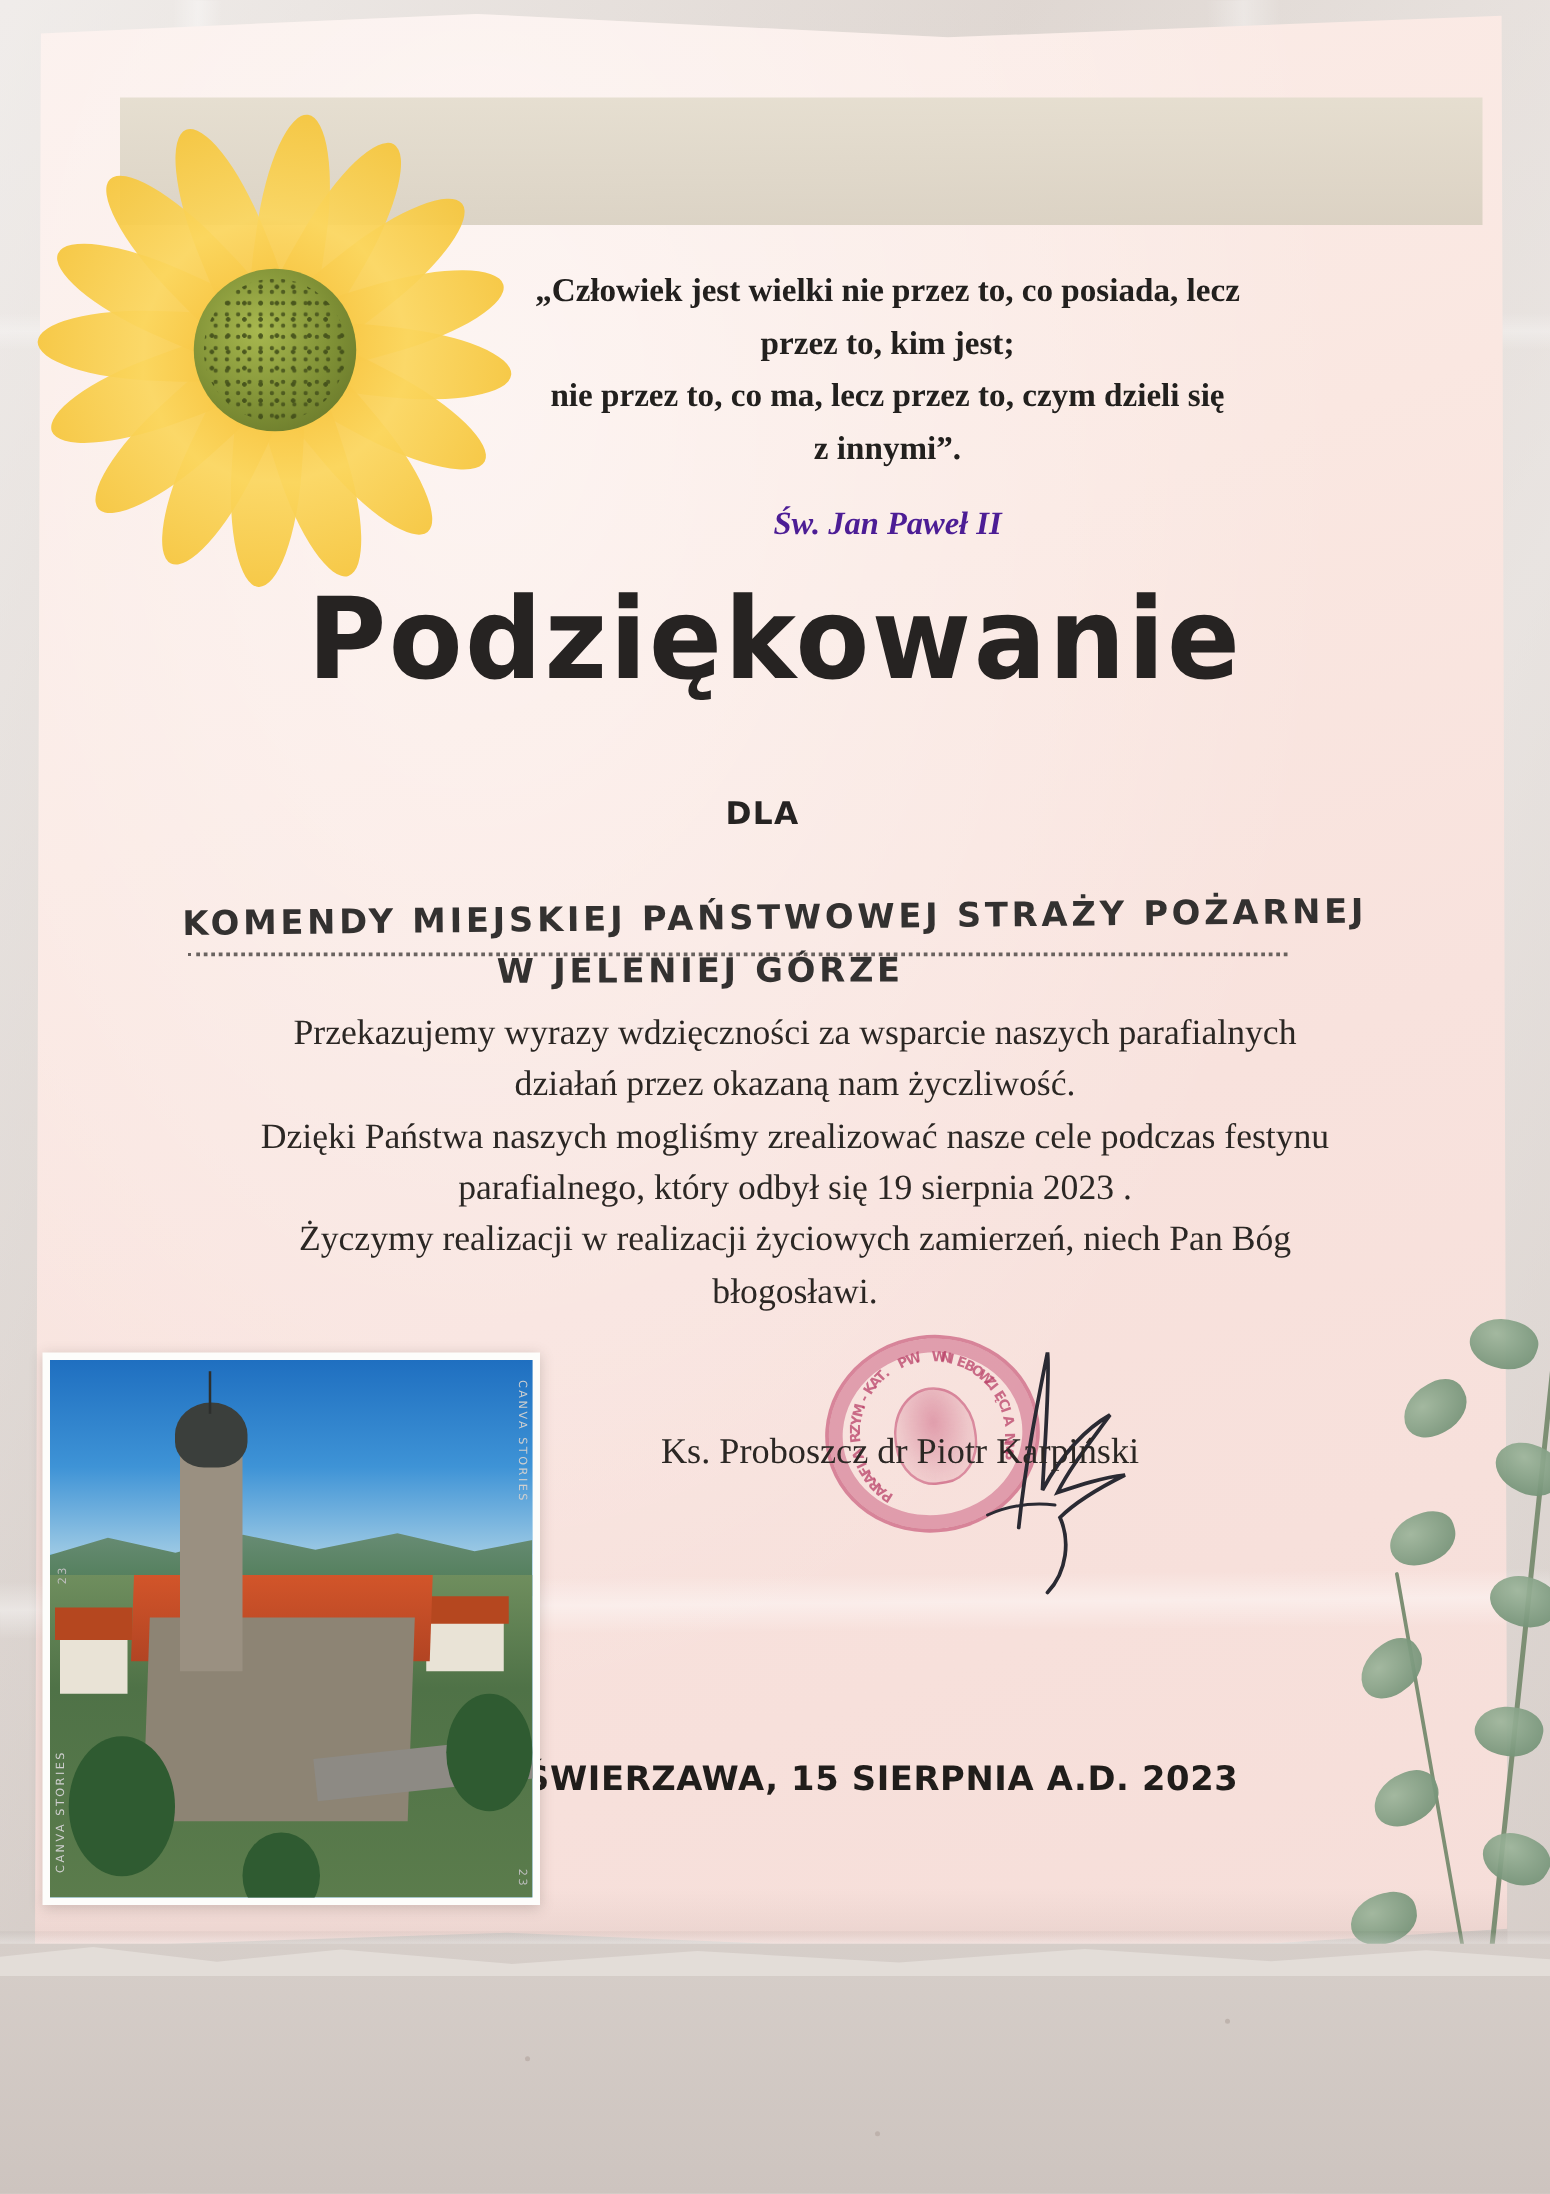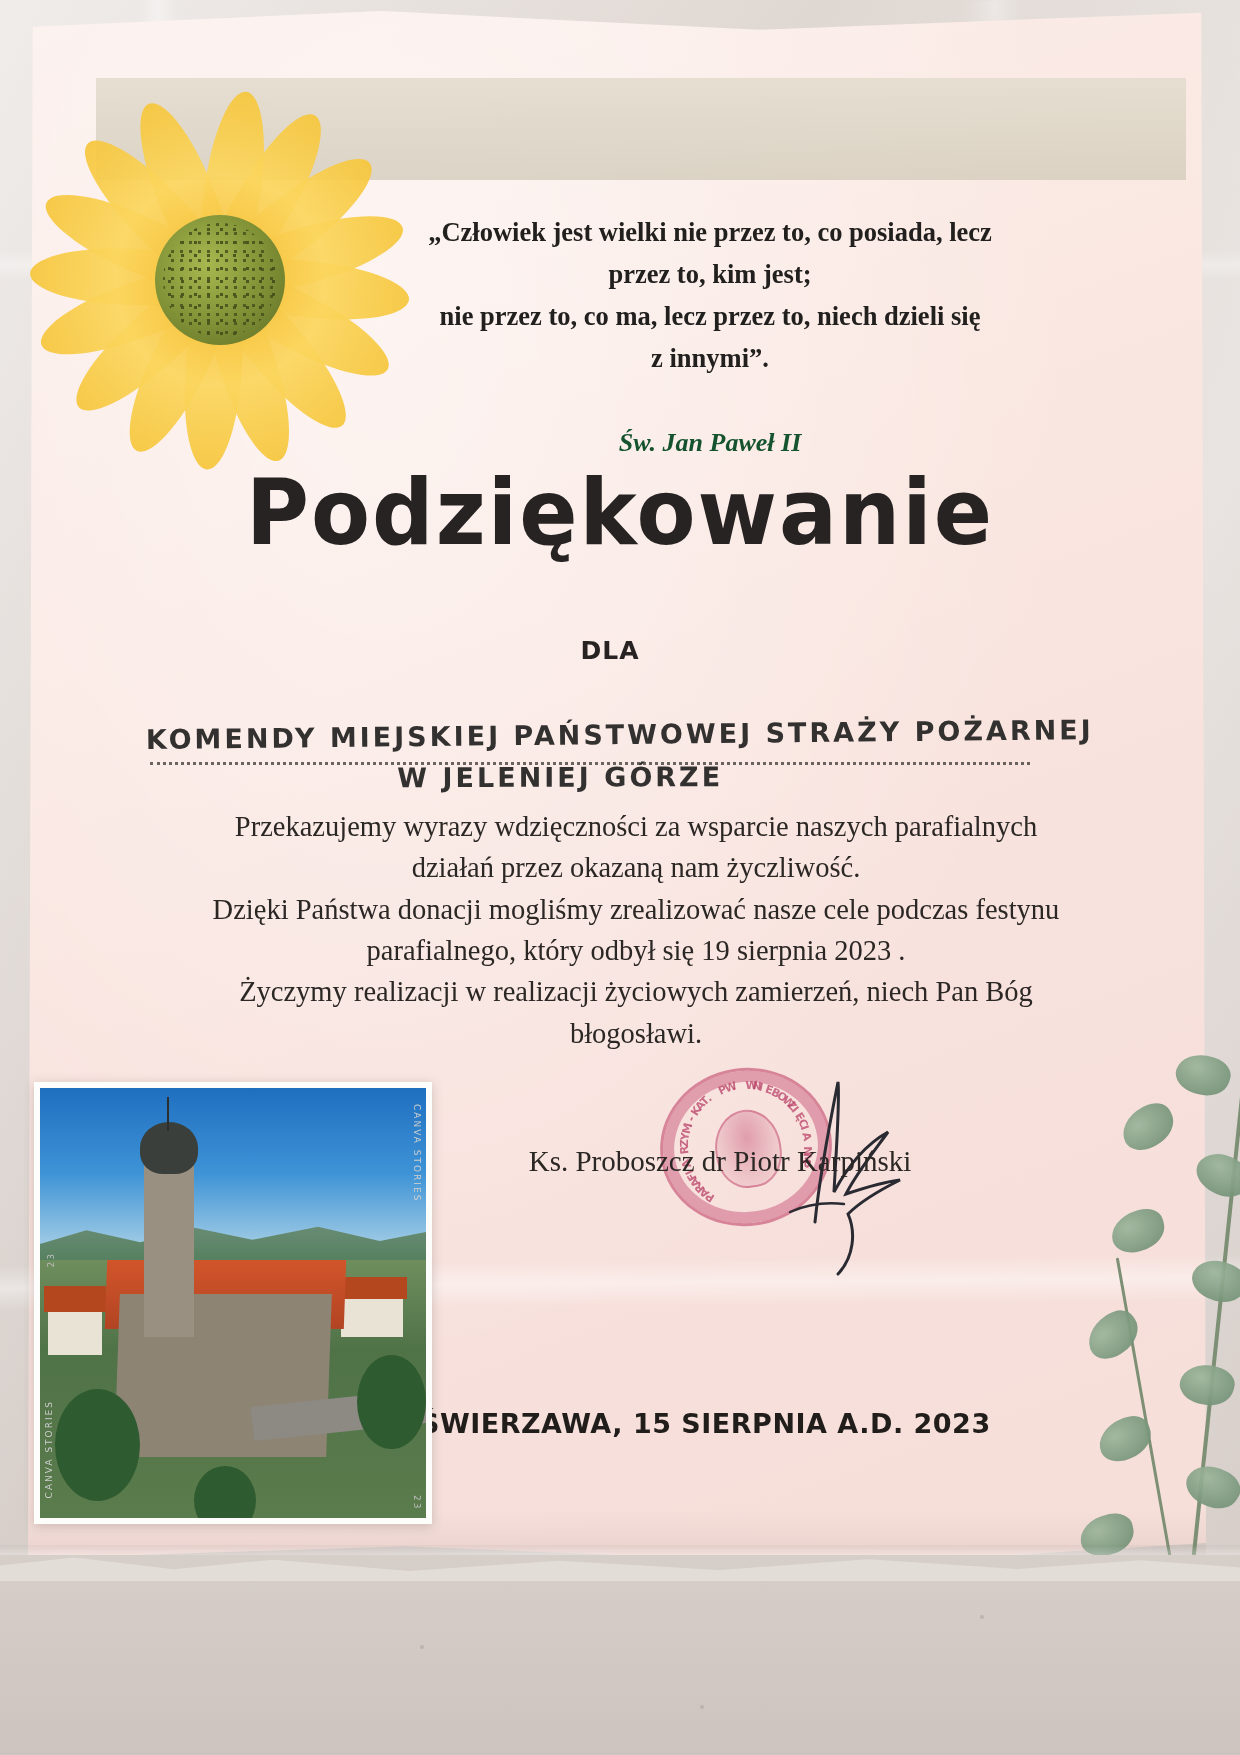--- a/index.html
+++ b/index.html
@@ -96,22 +96,21 @@
   .quote-author {
     position: absolute;
     left: 430px;
     top: 404px;
     width: 560px;
     text-align: center;
     font-family: "Liberation Serif", serif;
     font-weight: bold;
     font-style: italic;
     font-size: 26px;
-    color: #14532d;
-    margin-top: 24px;
+    color: #4c1d95;
   }
 
   
   .title {
     position: absolute;
     left: 120px;
     top: 462px;
     width: 1000px;
     text-align: center;
     font-family: "DejaVu Sans", sans-serif;
@@ -364,39 +363,39 @@
 
   <div class="sheet"></div>
   <div class="sheet-shadow-bottom"></div>
   <div class="crease h2"></div>
 
   <div class="header-band"></div>
 
   <div class="quote">
     <div>„Człowiek jest wielki nie przez to, co posiada, lecz</div>
     <div>przez to, kim jest;</div>
-    <div>nie przez to, co ma, lecz przez to, niech dzieli się</div>
+    <div>nie przez to, co ma, lecz przez to, czym dzieli się</div>
     <div>z innymi”.</div>
   </div>
   <div class="quote-author">Św. Jan Paweł II</div>
 
   <div class="title">Podziękowanie</div>
 
   <div class="dla">DLA</div>
 
   <div class="dotted-line"></div>
   <div class="recipient">
     <span>KOMENDY MIEJSKIEJ PAŃSTWOWEJ STRAŻY POŻARNEJ</span>
     <span class="l2">W JELENIEJ GÓRZE</span>
   </div>
 
   <div class="body-text">
     <div>Przekazujemy  wyrazy  wdzięczności za wsparcie naszych parafialnych</div>
     <div>działań  przez  okazaną  nam życzliwość.</div>
-    <div>Dzięki Państwa donacji  mogliśmy zrealizować nasze cele podczas festynu</div>
+    <div>Dzięki Państwa naszych  mogliśmy zrealizować nasze cele podczas festynu</div>
     <div>parafialnego, który odbył się 19 sierpnia 2023 .</div>
     <div>Życzymy realizacji w realizacji życiowych zamierzeń,   niech Pan Bóg</div>
     <div>błogosławi.</div>
   </div>
 
   <div class="stamp">
     <div class="center-fig"></div>
     <div class="ring-text">
         <span style="transform: rotate(-140deg) translate(0px, -68px);">P</span>
         <span style="transform: rotate(-133.59deg) translate(0px, -68px);">A</span>

